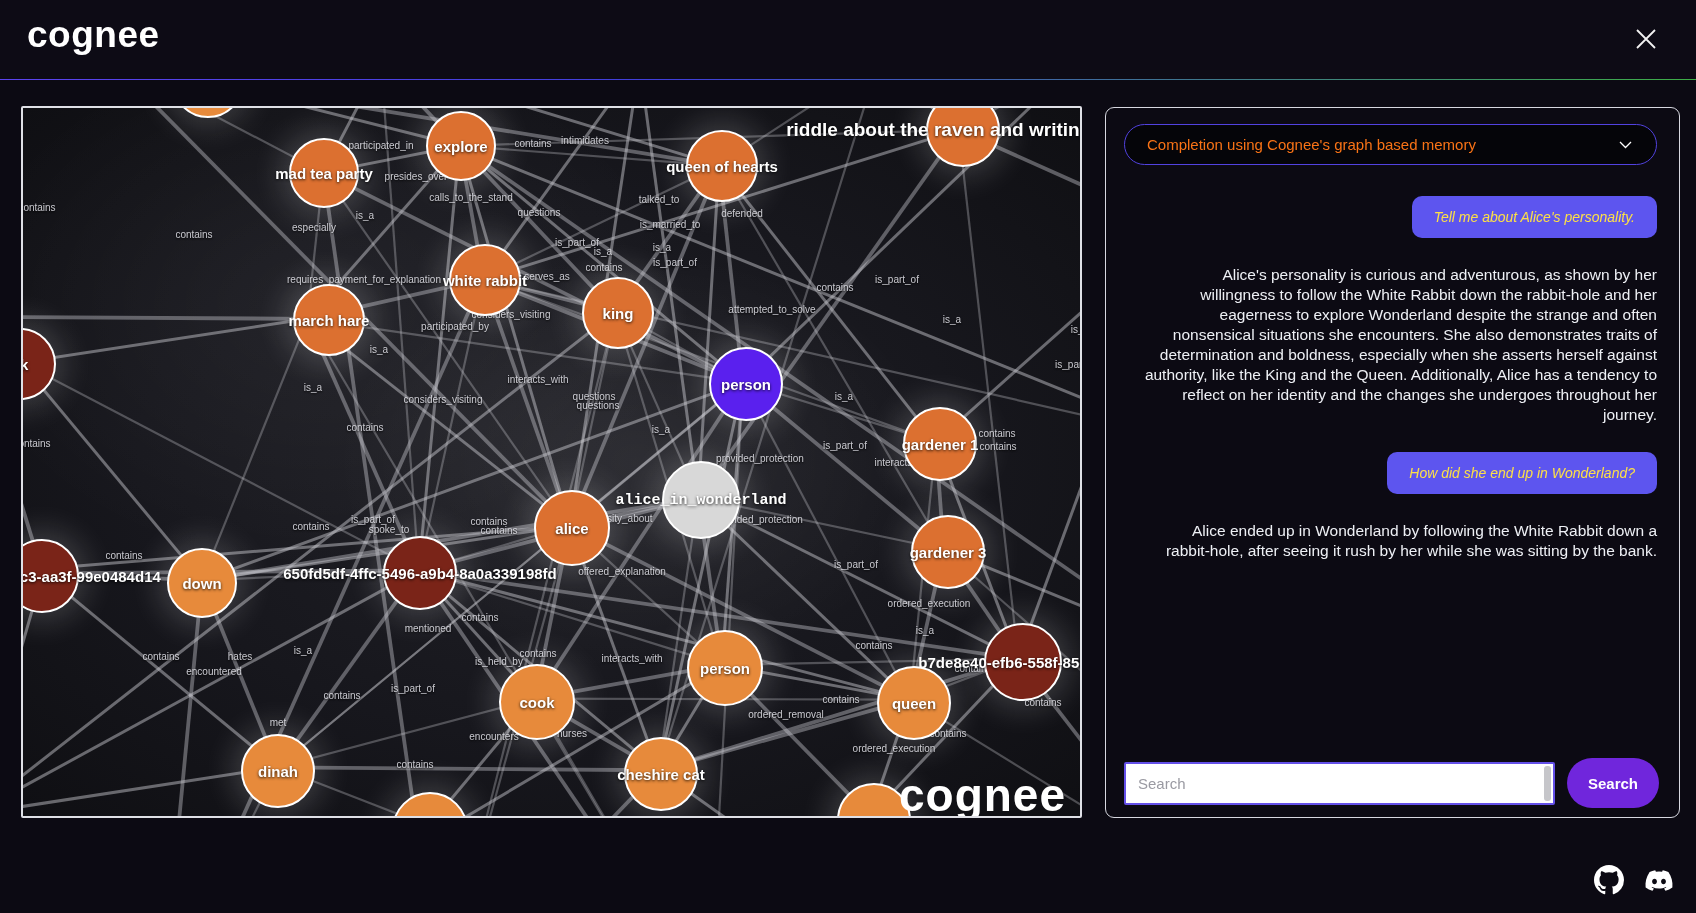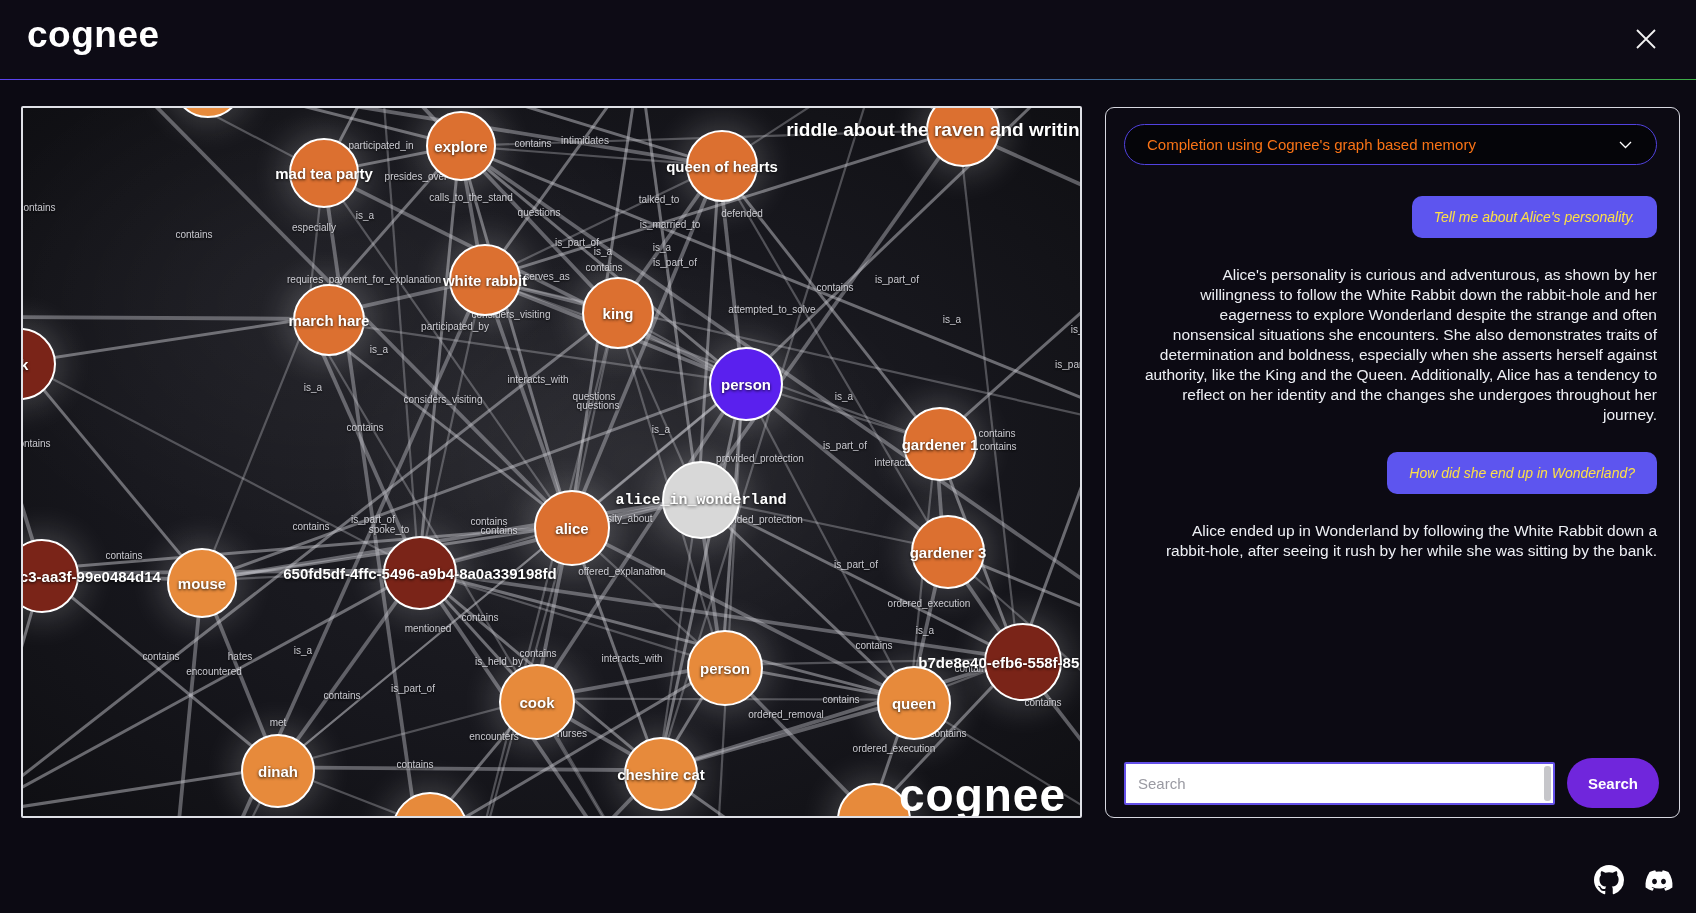--- a/index.html
+++ b/index.html
@@ -333,21 +333,21 @@
         <div class="gnode" style="left: 511px; top: 382px; height: 76px; width: 76px; background: rgb(220, 112, 48);">
           <span class="nlabel">alice</span>
         </div>
         <div class="gnode" style="left: 639px; top: 353px; height: 78px; width: 78px; background: rgb(216, 216, 216); font-family: Liberation Mono, monospace;">
           <span class="nlabel">alice_in_wonderland</span>
         </div>
         <div class="gnode" style="left: -18px; top: 431px; height: 74px; width: 74px; background: rgb(122, 36, 24);">
           <span class="nlabel" style="margin-left: 40px;">5ac3-aa3f-99e0484d14</span>
         </div>
         <div class="gnode" style="left: 144px; top: 440px; height: 70px; width: 70px; background: rgb(231, 138, 59);">
-          <span class="nlabel">mouse</span>
+          <span class="nlabel">down</span>
         </div>
         <div class="gnode" style="left: 360px; top: 428px; height: 74px; width: 74px; background: rgb(122, 36, 24);">
           <span class="nlabel">650fd5df-4ffc-5496-a9b4-8a0a339198fd</span>
         </div>
         <div class="gnode" style="left: 888px; top: 407px; height: 74px; width: 74px; background: rgb(220, 112, 48);">
           <span class="nlabel">gardener 3</span>
         </div>
         <div class="gnode" style="left: 664px; top: 522px; height: 76px; width: 76px; background: rgb(231, 138, 59);">
           <span class="nlabel">person</span>
         </div>

